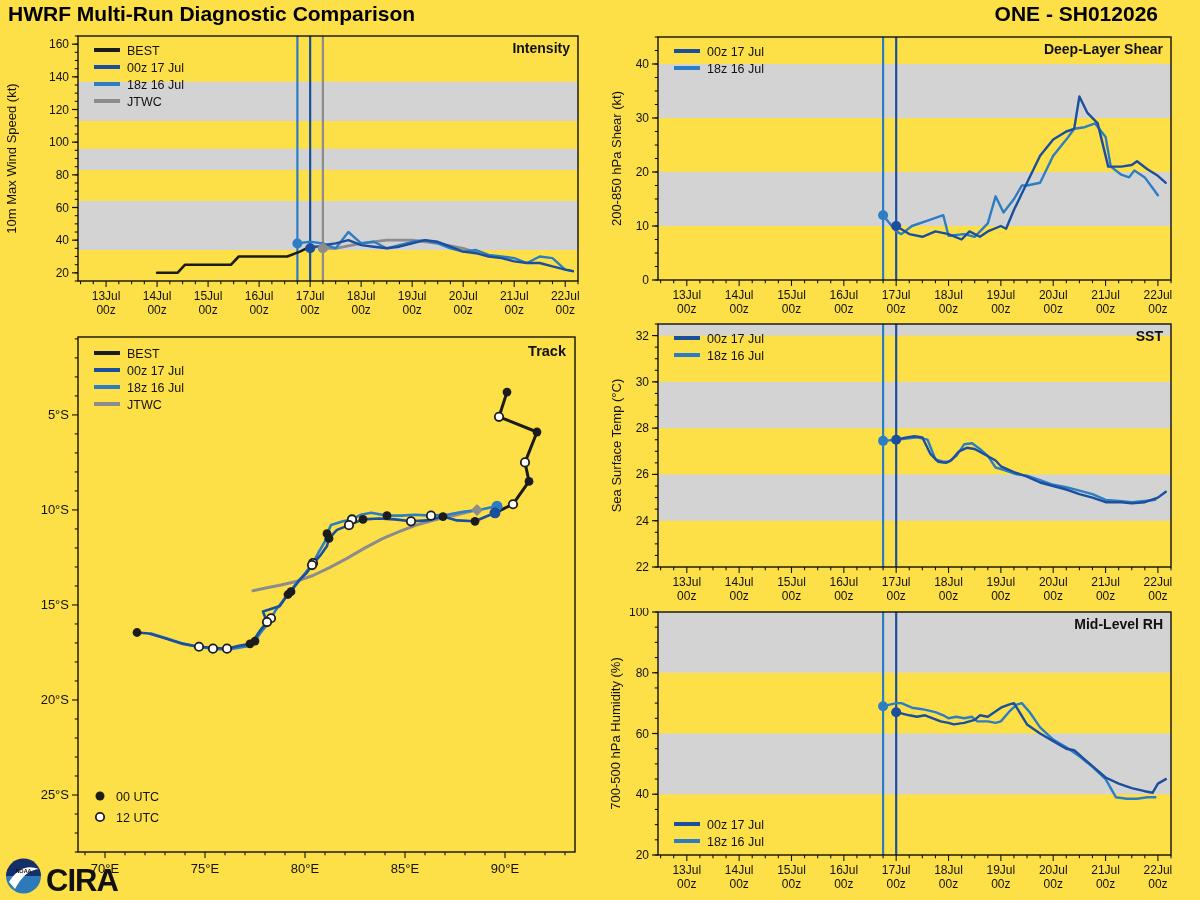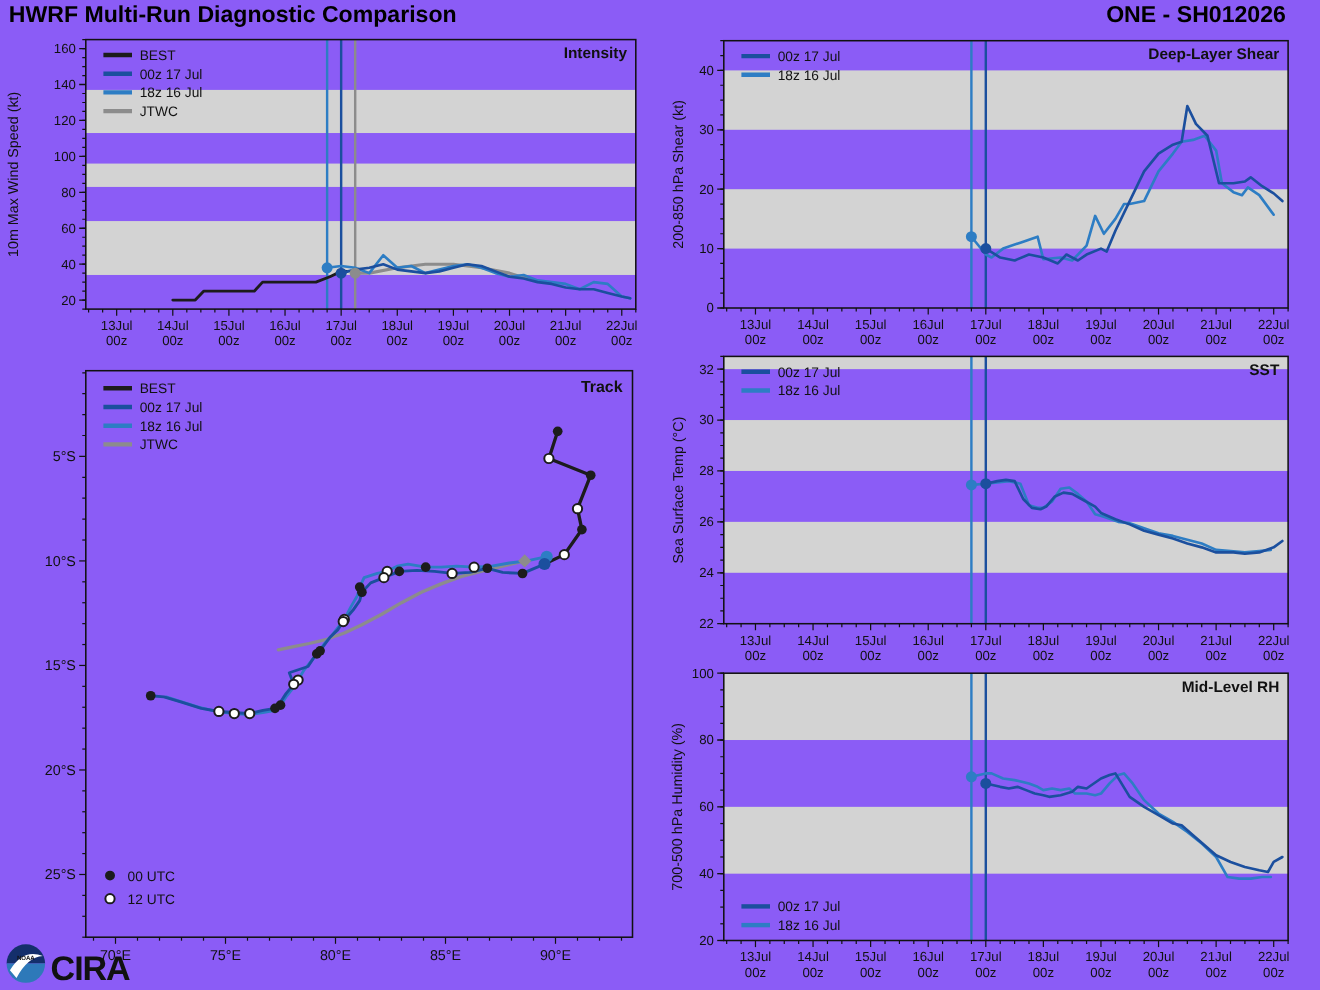--- a/index.html
+++ b/index.html
@@ -1,20 +1,20 @@
 <!DOCTYPE html>
 <html><head>
 <meta charset="utf-8">
 <style>
   html,body{margin:0;padding:0;background:#ffffff;}
-  #page{position:relative;width:1200px;height:900px;background:#8b5cf6;overflow:hidden;
+  #page{position:relative;width:1200px;height:900px;background:#fde047;overflow:hidden;
         font-family:"Liberation Sans","DejaVu Sans",sans-serif;}
   .hdr{position:absolute;top:2px;font-weight:bold;font-size:21px;color:#000;}
   #hdr-left{left:8px;}
-  #hdr-right{right:31px;}
+  #hdr-right{right:42px;}
   .panel{position:absolute;}
   svg{display:block;}
   svg text{font-family:"Liberation Sans","DejaVu Sans",sans-serif;fill:#111;}
 </style>
 </head>
 <body>
 <div id="page">
 
   <div id="hdr-left" class="hdr">HWRF Multi-Run Diagnostic Comparison</div>
   <div id="hdr-right" class="hdr">ONE - SH012026</div>

